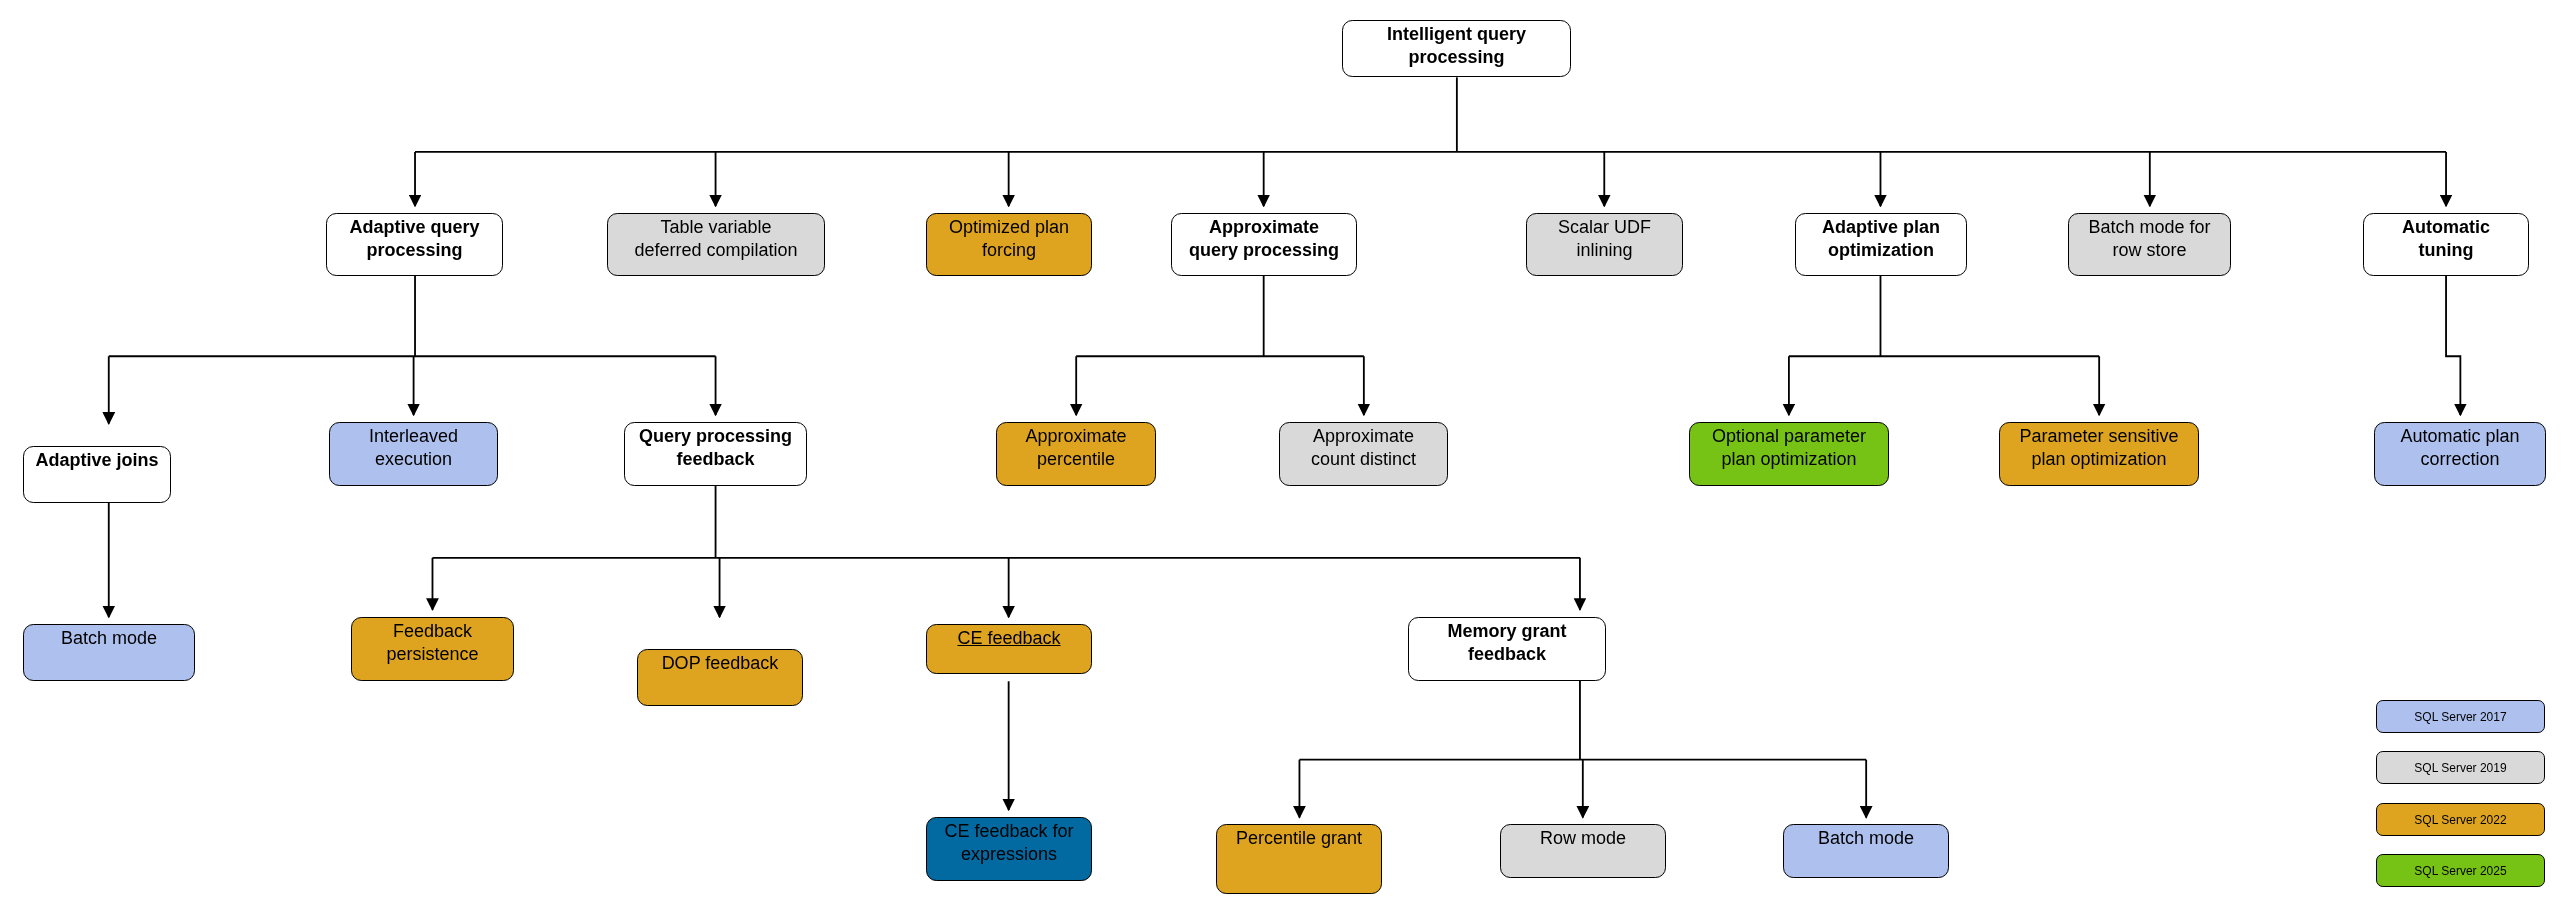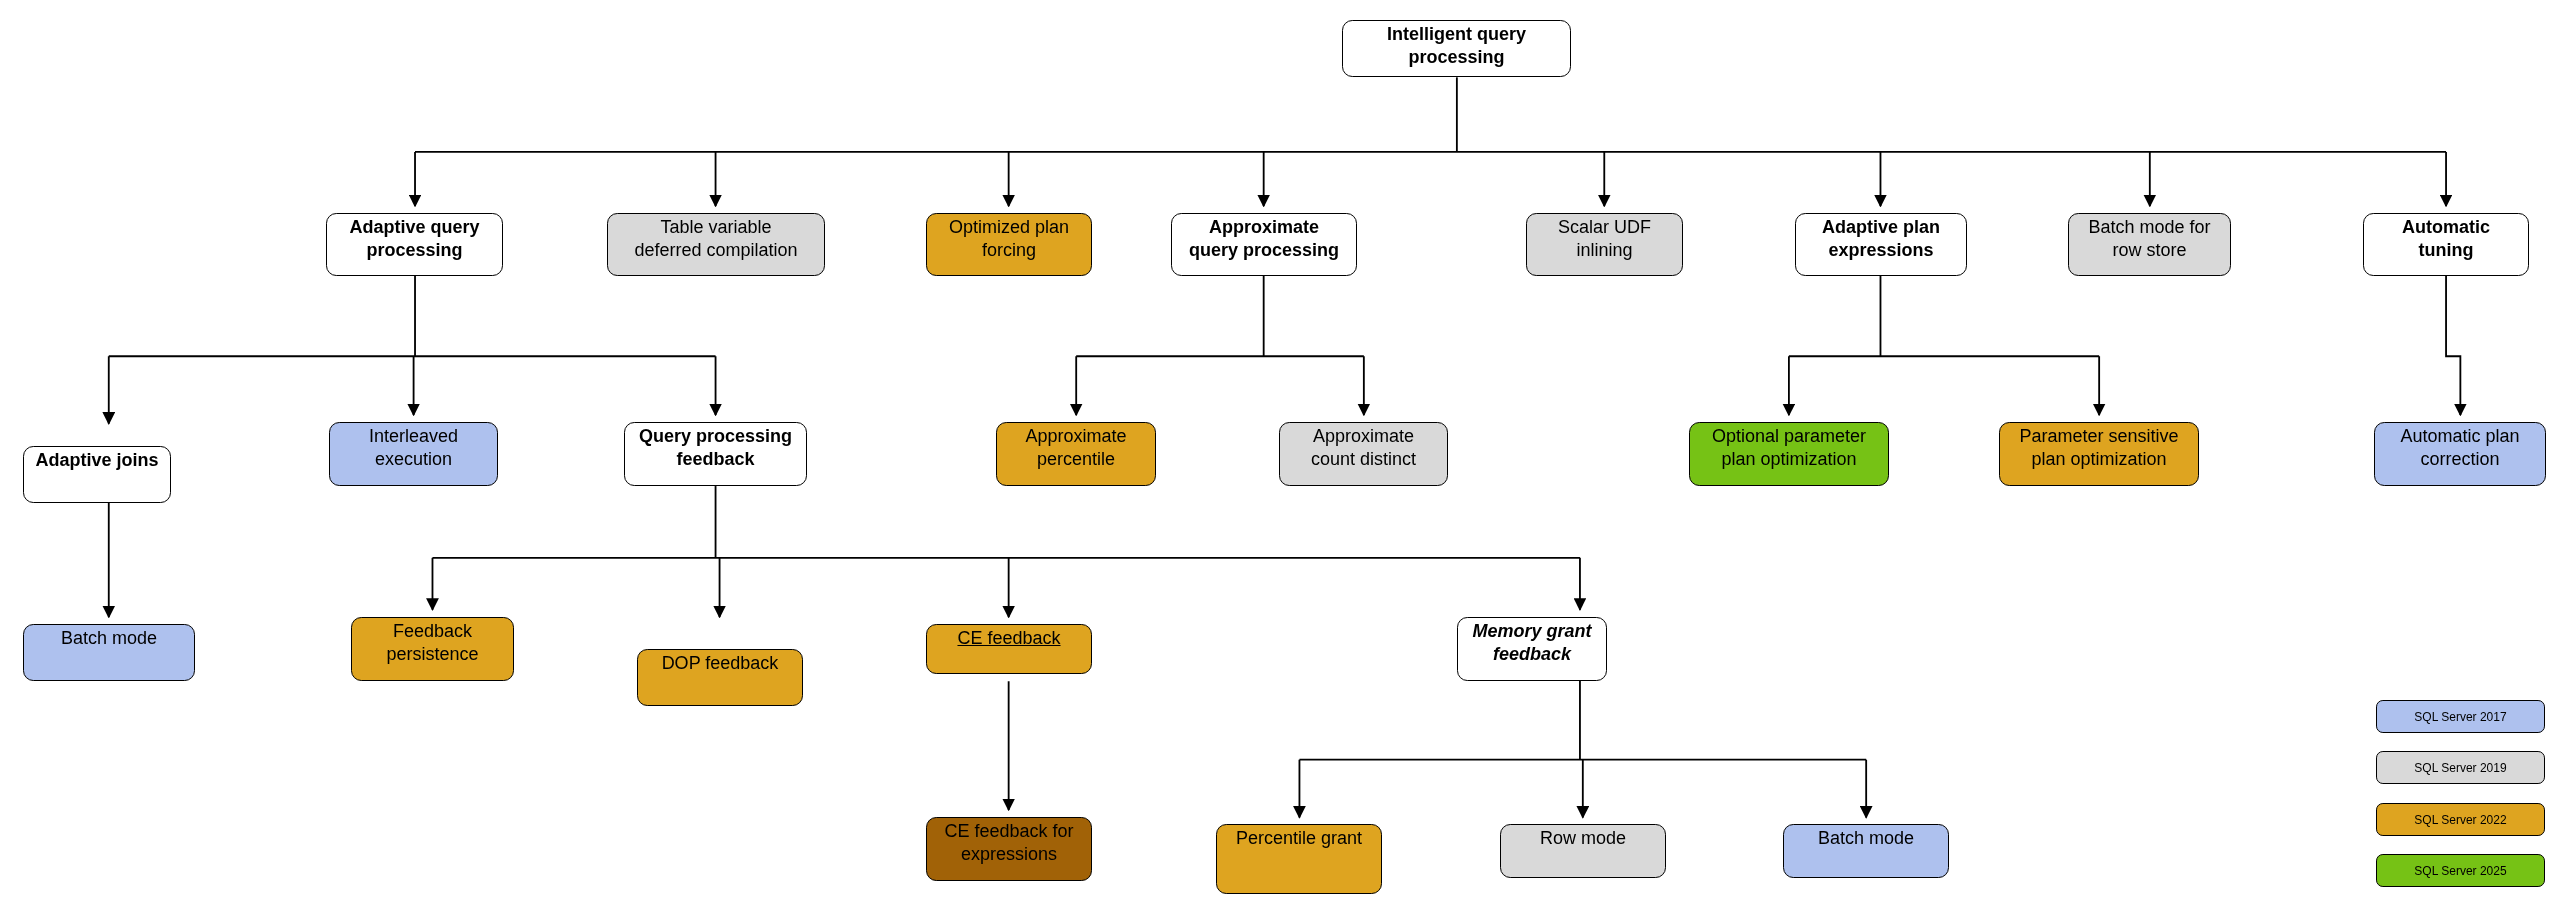--- a/index.html
+++ b/index.html
@@ -83,21 +83,21 @@
     <div class="node bold" style="left: 1171px; top: 213px; width: 186px; height: 63px; background: rgb(255, 255, 255);">
       <span class="lbl">Approximate
 query processing</span>
     </div>
     <div class="node" style="left: 1526px; top: 213px; width: 157px; height: 63px; background: rgb(217, 217, 217);">
       <span class="lbl">Scalar UDF
 inlining</span>
     </div>
     <div class="node bold" style="left: 1795px; top: 213px; width: 172px; height: 63px; background: rgb(255, 255, 255);">
       <span class="lbl">Adaptive plan
-expressions</span>
+optimization</span>
     </div>
     <div class="node" style="left: 2068px; top: 213px; width: 163px; height: 63px; background: rgb(217, 217, 217);">
       <span class="lbl">Batch mode for
 row store</span>
     </div>
     <div class="node bold" style="left: 2363px; top: 213px; width: 166px; height: 63px; background: rgb(255, 255, 255);">
       <span class="lbl">Automatic
 tuning</span>
     </div>
     <div class="node bold" style="left: 23px; top: 430px; width: 148px; height: 57px; background: rgb(255, 255, 255); margin-top: 16px;">
@@ -137,25 +137,25 @@
     <div class="node" style="left: 351px; top: 617px; width: 163px; height: 64px; background: rgb(222, 164, 32);">
       <span class="lbl">Feedback
 persistence</span>
     </div>
     <div class="node" style="left: 637px; top: 624px; width: 166px; height: 57px; background: rgb(222, 164, 32); margin-top: 25px;">
       <span class="lbl">DOP feedback</span>
     </div>
     <div class="node" style="left: 926px; top: 624px; width: 166px; height: 50px; background: rgb(222, 164, 32); text-decoration: underline;">
       <span class="lbl">CE feedback</span>
     </div>
-    <div class="node bold" style="left: 1457px; top: 617px; width: 150px; height: 64px; background: rgb(255, 255, 255); font-style: italic;">
+    <div class="node bold" style="left: 1408px; top: 617px; width: 198px; height: 64px; background: rgb(255, 255, 255);">
       <span class="lbl">Memory grant
 feedback</span>
     </div>
-    <div class="node" style="left: 926px; top: 817px; width: 166px; height: 64px; background: #a16207;">
+    <div class="node" style="left: 926px; top: 817px; width: 166px; height: 64px; background: #0369a1;">
       <span class="lbl">CE feedback for
 expressions</span>
     </div>
     <div class="node" style="left: 1216px; top: 824px; width: 166px; height: 70px; background: rgb(222, 164, 32);">
       <span class="lbl">Percentile grant</span>
     </div>
     <div class="node" style="left: 1500px; top: 824px; width: 166px; height: 54px; background: rgb(217, 217, 217);">
       <span class="lbl">Row mode</span>
     </div>
     <div class="node" style="left: 1783px; top: 824px; width: 166px; height: 54px; background: rgb(174, 193, 238);">

